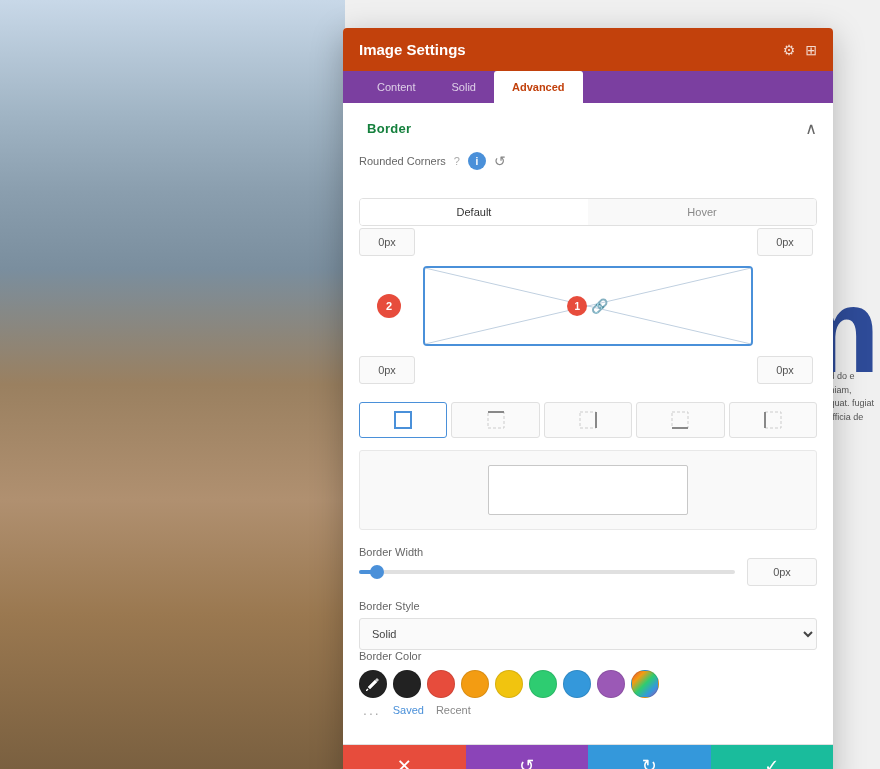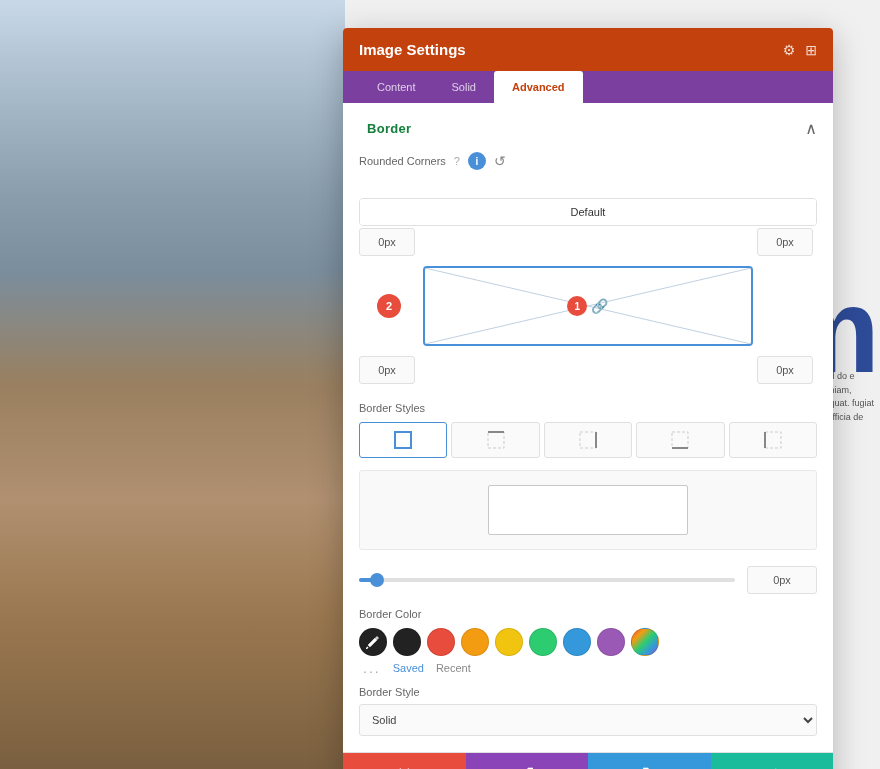--- a/index.html
+++ b/index.html
@@ -447,20 +447,21 @@
 
     <div class="rc-row">
       <span class="rc-label">Rounded Corners</span>
       <span class="rc-help">?</span>
       <div class="rc-info-btn">i</div>
       <span class="rc-reset">↺</span>
     </div>
 
     <div class="toggle-row">
       <div class="toggle-btn active">Default</div>
+      <div class="toggle-btn">Hover</div>
     </div>
 
     <div class="corners-grid">
 
       <div style="position:relative;">
         <div style="display:grid; grid-template-columns: 60px 1fr 60px; grid-template-rows: 32px 88px 32px; gap:4px; align-items:center;">
 
           <input class="corner-input" type="text" value="0px" style="">
           <div style="width:100%;"></div>
           <input class="corner-input" type="text" value="0px" style="">
@@ -483,21 +484,20 @@
           <div style=""></div>
 
           <input class="corner-input" type="text" value="0px" style="">
           <div></div>
           <input class="corner-input" type="text" value="0px" style="">
         </div>
       </div>
     </div>
 
     <div>
-      <div class="bs-label">Border Styles</div>
       <div class="border-styles-row">
 
         <div class="bs-btn active">
           <svg width="20" height="20" viewBox="0 0 20 20">
             <rect x="2" y="2" width="16" height="16" fill="none" stroke="#4a90d9" stroke-width="2"></rect>
           </svg>
         </div>
 
         <div class="bs-btn">
           <svg width="20" height="20" viewBox="0 0 20 20">
@@ -527,77 +527,78 @@
           </svg>
         </div>
       </div>
     </div>
 
     <div class="preview-box">
       <div class="preview-inner"></div>
     </div>
 
     <div>
+      <div class="bw-label">Border Width</div>
       <div class="bw-row">
         <div class="slider-container">
           <div class="slider-track">
             <div class="slider-fill"></div>
             <div class="slider-thumb"></div>
           </div>
         </div>
         <div class="bw-value">0px</div>
-      </div>
-    </div>
-
-    <div>
-      <div class="bc-label">Border Color</div>
-      <div class="color-row">
-
-        <div class="color-swatch color-pen">
-          <svg width="14" height="14" viewBox="0 0 14 14">
-            <path d="M2 10 L9 3 L11 5 L4 12 Z" fill="white" stroke="white" stroke-width="0.5"></path>
-            <path d="M9 3 L11 1 L13 3 L11 5 Z" fill="#ccc"></path>
-            <line x1="2" y1="12" x2="0" y2="14" stroke="white" stroke-width="1.5"></line>
-          </svg>
-        </div>
-
-        <div class="color-swatch" style="background:#222;"></div>
-
-        <div class="color-swatch" style="background:#e74c3c;"></div>
-
-        <div class="color-swatch" style="background:#f39c12;"></div>
-
-        <div class="color-swatch" style="background:#f1c40f;"></div>
-
-        <div class="color-swatch" style="background:#2ecc71;"></div>
-
-        <div class="color-swatch" style="background:#3498db;"></div>
-
-        <div class="color-swatch" style="background:#9b59b6;"></div>
-
-        <div class="color-swatch" style="background: linear-gradient(135deg, #e74c3c 0%, #f39c12 25%, #2ecc71 50%, #3498db 75%, #9b59b6 100%);"></div>
-      </div>
-      <div style="display:flex; align-items:center; gap:12px; margin-bottom:10px; padding-left:4px;">
-        <span class="dots-label">...</span>
-        <span class="saved-label">Saved</span>
-        <span class="recent-label">Recent</span>
       </div>
     </div>
 
     <div>
       <div class="bs-select-label">Border Style</div>
       <select class="bs-select">
         <option>Solid</option>
         <option>Dashed</option>
         <option>Dotted</option>
         <option>Double</option>
         <option>None</option>
       </select>
     </div>
 
+    <div>
+      <div class="bc-label">Border Color</div>
+      <div class="color-row">
+
+        <div class="color-swatch color-pen">
+          <svg width="14" height="14" viewBox="0 0 14 14">
+            <path d="M2 10 L9 3 L11 5 L4 12 Z" fill="white" stroke="white" stroke-width="0.5"></path>
+            <path d="M9 3 L11 1 L13 3 L11 5 Z" fill="#ccc"></path>
+            <line x1="2" y1="12" x2="0" y2="14" stroke="white" stroke-width="1.5"></line>
+          </svg>
+        </div>
+
+        <div class="color-swatch" style="background:#222;"></div>
+
+        <div class="color-swatch" style="background:#e74c3c;"></div>
+
+        <div class="color-swatch" style="background:#f39c12;"></div>
+
+        <div class="color-swatch" style="background:#f1c40f;"></div>
+
+        <div class="color-swatch" style="background:#2ecc71;"></div>
+
+        <div class="color-swatch" style="background:#3498db;"></div>
+
+        <div class="color-swatch" style="background:#9b59b6;"></div>
+
+        <div class="color-swatch" style="background: linear-gradient(135deg, #e74c3c 0%, #f39c12 25%, #2ecc71 50%, #3498db 75%, #9b59b6 100%);"></div>
+      </div>
+      <div style="display:flex; align-items:center; gap:12px; margin-bottom:10px; padding-left:4px;">
+        <span class="dots-label">...</span>
+        <span class="saved-label">Saved</span>
+        <span class="recent-label">Recent</span>
+      </div>
+    </div>
+
   </div>
 
   <div class="modal-footer">
     <button class="footer-btn btn-cancel">✕</button>
     <button class="footer-btn btn-undo">↺</button>
     <button class="footer-btn btn-redo">↻</button>
     <button class="footer-btn btn-confirm">✓</button>
   </div>
 
 </div>

